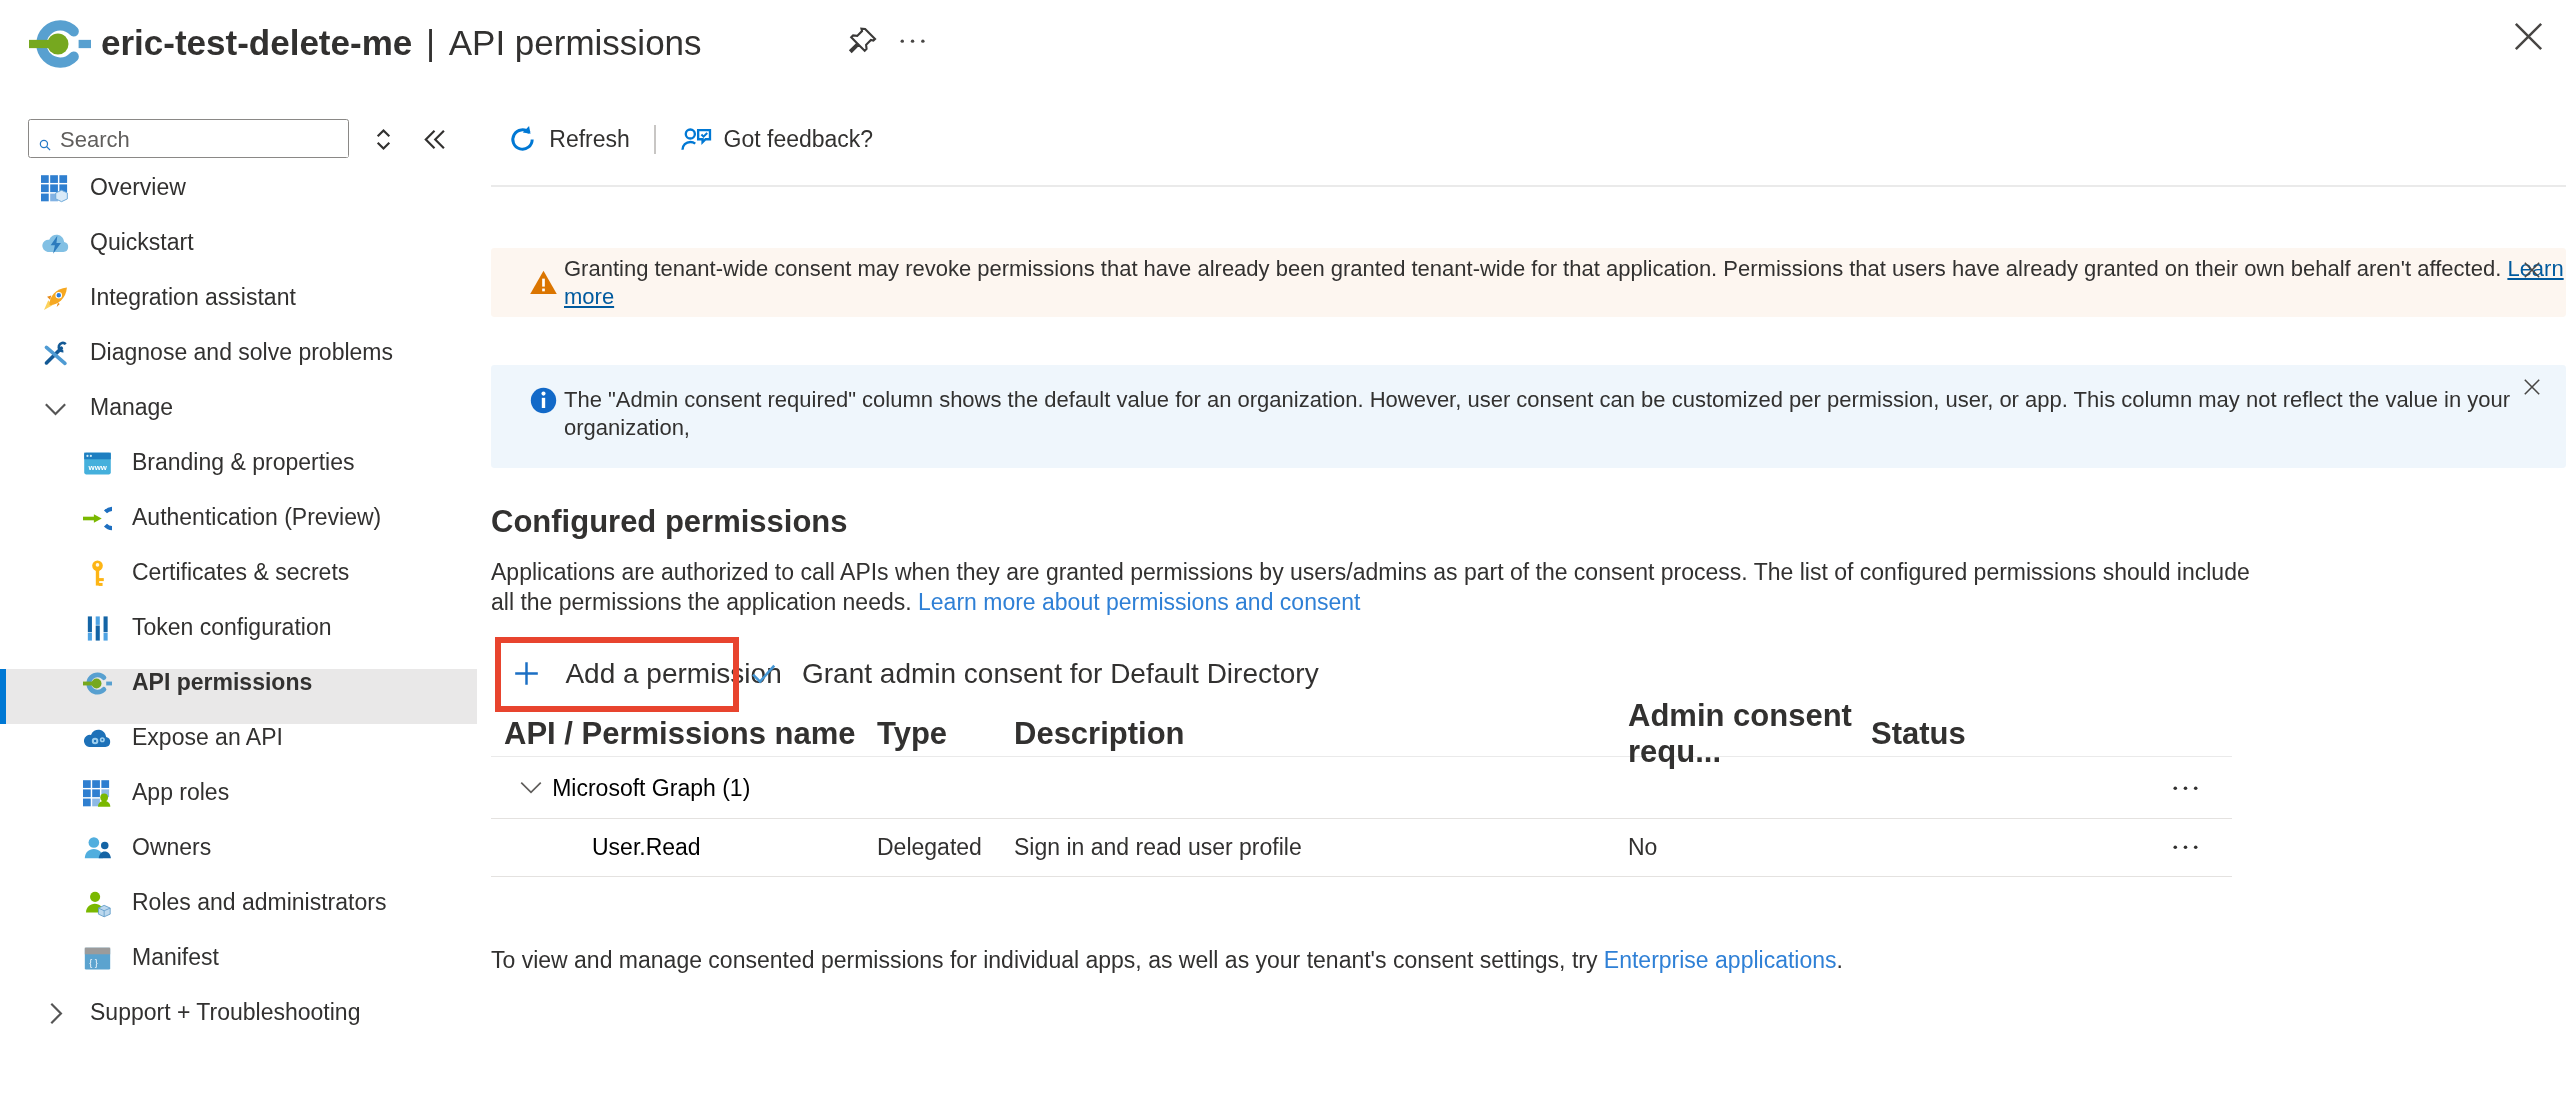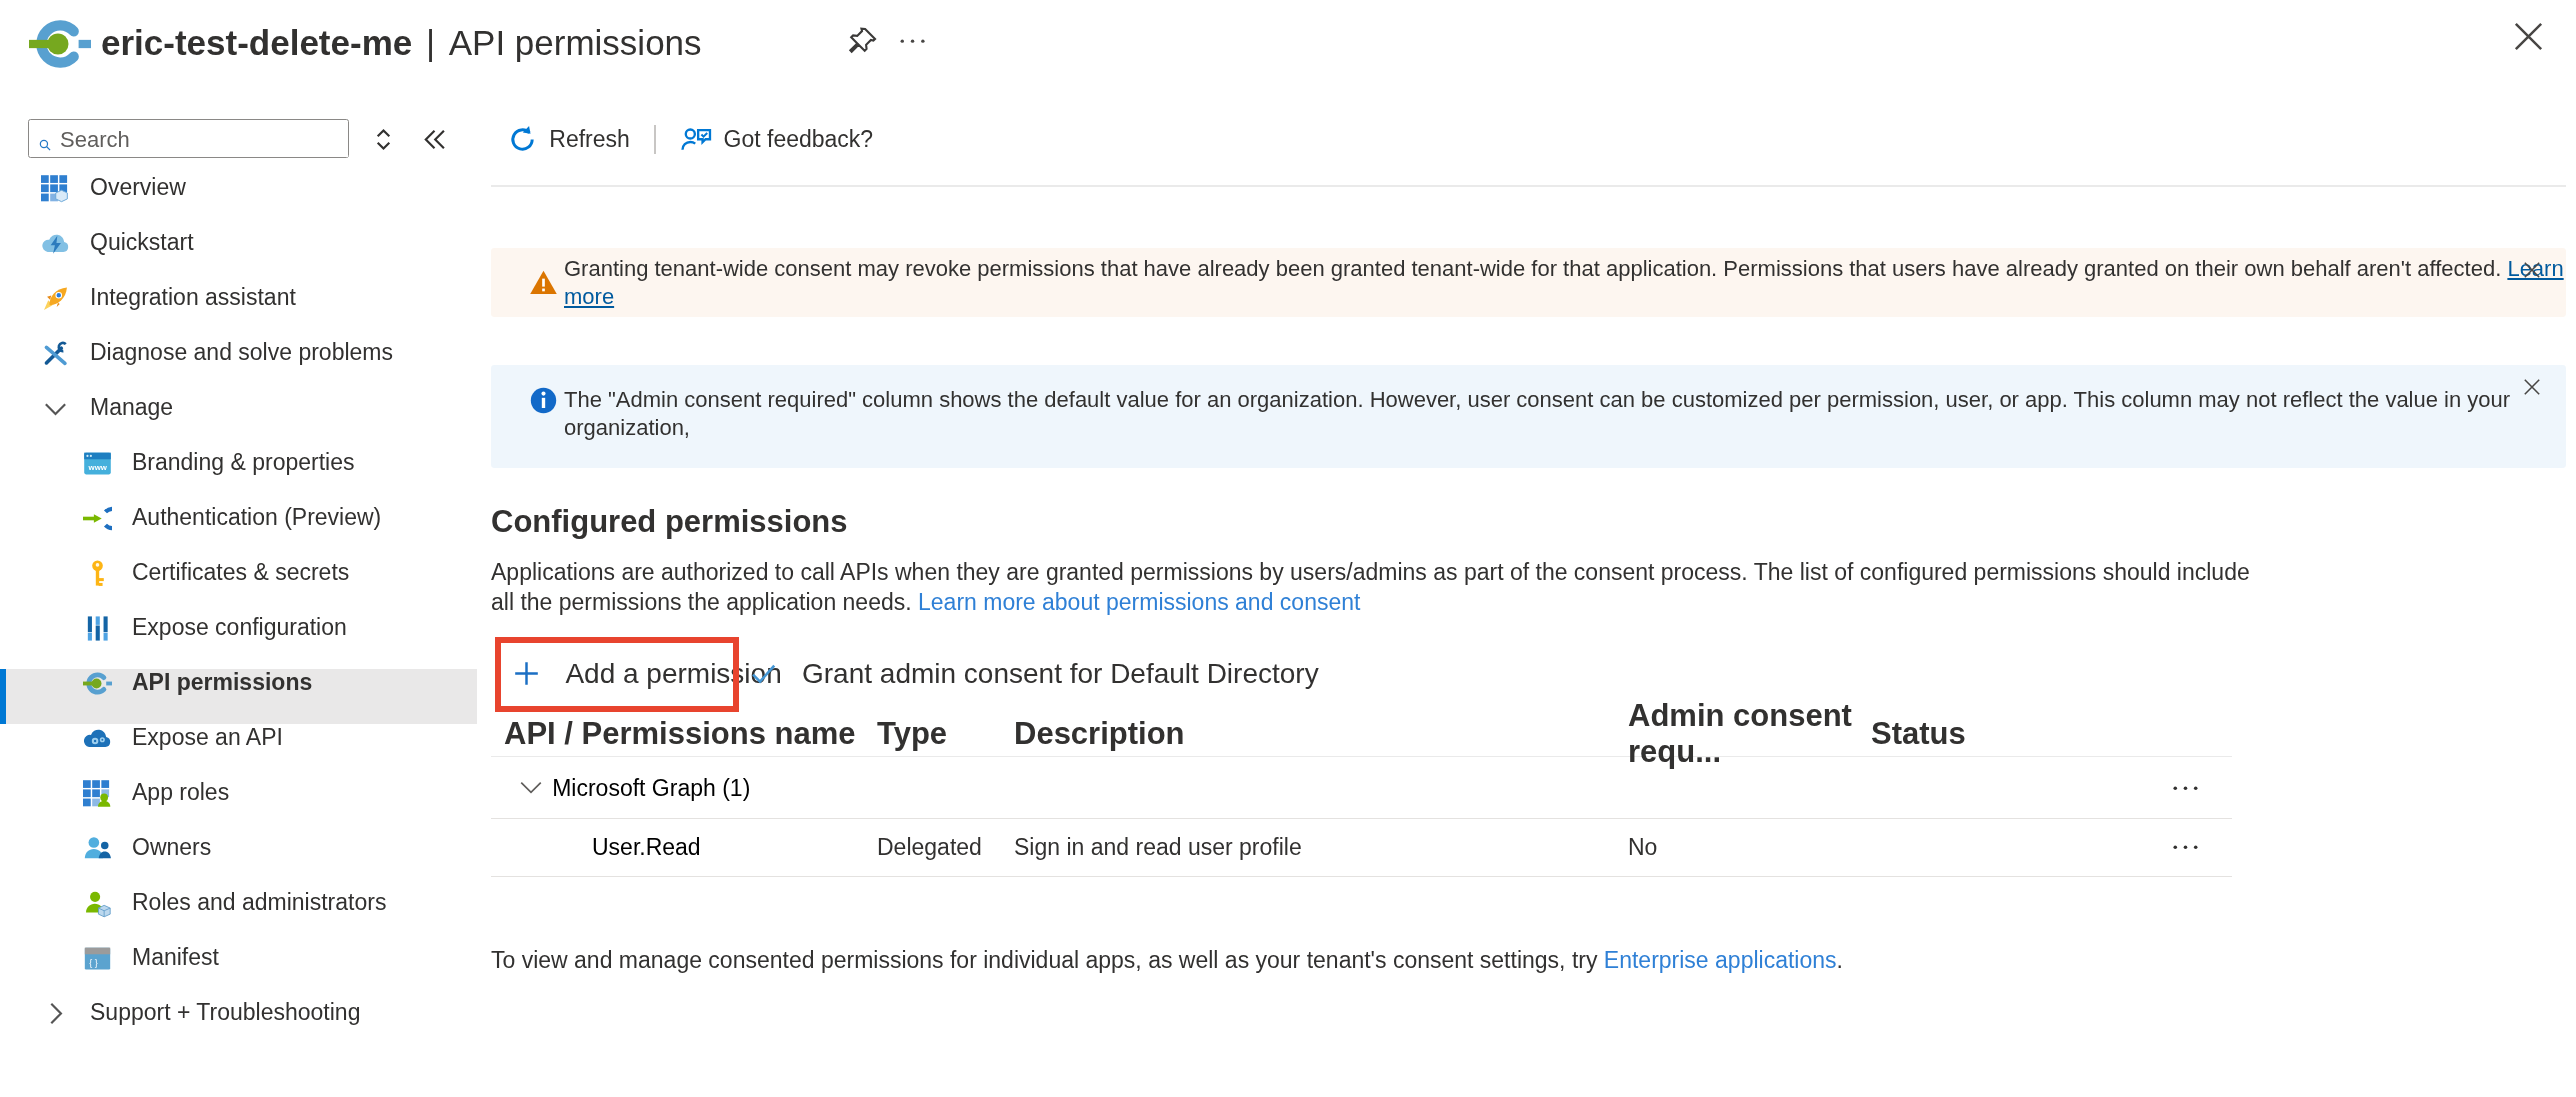--- a/index.html
+++ b/index.html
@@ -231,21 +231,21 @@
       <span class="ic">
         <svg viewBox="0 0 24 24">
             <rect x="4" y="2" width="3.4" height="13" fill="#1464a5"></rect>
             <rect x="4" y="15.5" width="3.4" height="6.5" fill="#4fa3e3"></rect>
             <rect x="10.5" y="2" width="3.4" height="7" fill="#4fa3e3"></rect>
             <rect x="10.5" y="9.5" width="3.4" height="12.5" fill="#1464a5"></rect>
             <rect x="17" y="2" width="3.4" height="13" fill="#1464a5"></rect>
             <rect x="17" y="15.5" width="3.4" height="6.5" fill="#4fa3e3"></rect>
           </svg>
       </span>
-      <span>Expose configuration</span>
+      <span>Token configuration</span>
     </div>
     <div class="nav-item sub selected">
       <span class="ic">
         <svg viewBox="0 0 24 24">
             <path d="M17.3 7.1 A7.2 7.2 0 1 0 17.3 16.9" fill="none" stroke="#58a0d0" stroke-width="4" stroke-linecap="round"></path>
             <line x1="19.2" y1="12" x2="24" y2="12" stroke="#58a0d0" stroke-width="3.2"></line>
             <line x1="0" y1="12" x2="9" y2="12" stroke="#76a81f" stroke-width="3.2"></line>
             <circle cx="11.2" cy="12" r="4.1" fill="#76a81f"></circle>
           </svg>
       </span>

